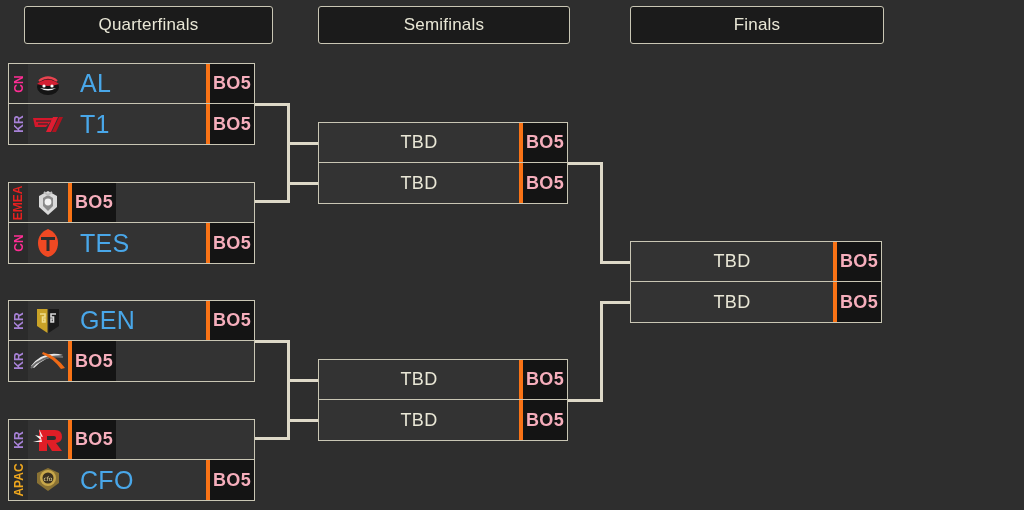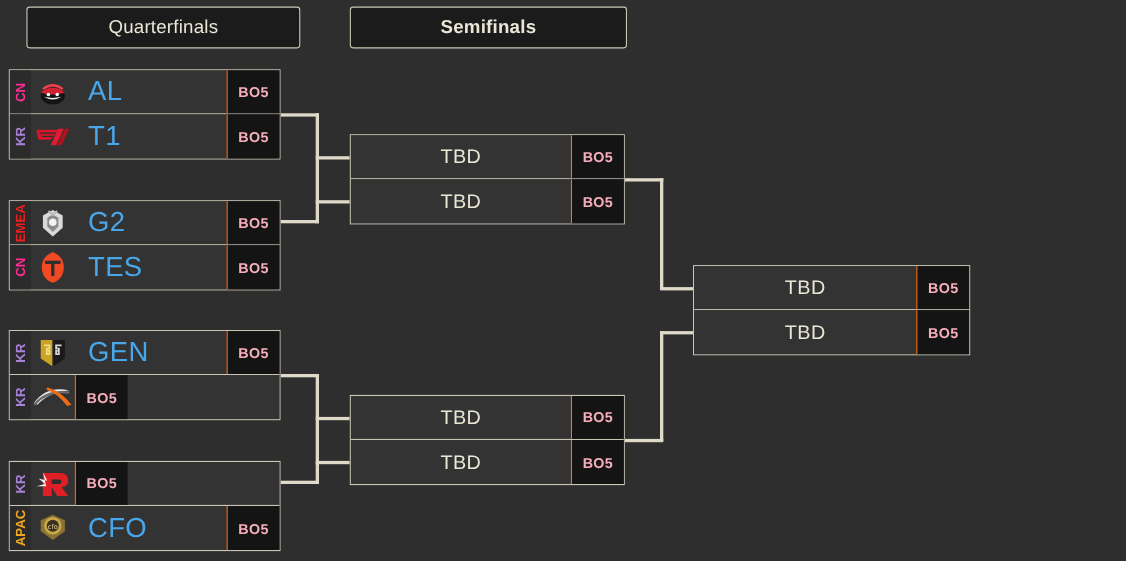--- a/index.html
+++ b/index.html
@@ -74,44 +74,47 @@
     flex:1 1 auto;
     display:flex;align-items:center;justify-content:center;
     color:#e9e7d6;
     font-size:18px;
     letter-spacing:.4px;
   }
   .bo{
     flex:0 0 48px;
     width:48px;
     background:#141414;
-    border-left:1px solid #f97316;
+    border-left:4px solid #f97316;
     display:flex;align-items:center;justify-content:center;
     color:#f6aebc;
-    font-size:13px;
+    font-size:18px;
     font-weight:bold;
     letter-spacing:.3px;
     box-sizing:border-box;
   }
 
   
   .conn{position:absolute;background:#ded9c8;}
   .conn.h{height:3px;}
   .conn.v{width:3px;}
 </style>
 </head>
 <body>
 
 <div id="stage">
 
   <div class="round-header" style="left:8px;top:6px;width:247px;margin-left:16px;">
     <span>Quarterfinals</span>
   </div>
-  <div class="round-header" style="left:318px;top:6px;width:250px;font-weight:bold;">
+  <div class="round-header" style="left:318px;top:6px;width:250px;">
     <span>Semifinals</span>
+  </div>
+  <div class="round-header" style="left:630px;top:6px;width:252px;">
+    <span>Finals</span>
   </div>
 
   <div class="conn h" style="left:255px;top:103px;width:35px;"></div>
   <div class="conn v" style="left:287px;top:103px;height:100px;"></div>
   <div class="conn h" style="left:255px;top:200px;width:35px;"></div>
   <div class="conn h" style="left:287px;top:142px;width:31px;"></div>
   <div class="conn h" style="left:287px;top:182px;width:31px;"></div>
 
   <div class="conn h" style="left:255px;top:340px;width:35px;"></div>
   <div class="conn v" style="left:287px;top:340px;height:100px;"></div>
@@ -169,21 +172,20 @@
         <span style="color:#e62020">EMEA</span>
       </div>
       <div class="logo">
         <svg width="26" height="28" viewBox="0 0 26 28">
           <path d="M13 2 L22 7 L22 18 L13 26 L4 18 L4 7 Z" fill="#d9d9d9"></path>
           <path d="M13 6 L18 9 L18 17 L13 22 L8 17 L8 9 Z" fill="#8a8a8a"></path>
           <circle cx="13" cy="13" r="3.4" fill="#f2f2f2"></circle>
           <path d="M9 3 L13 6 L17 3" stroke="#bdbdbd" stroke-width="2" fill="none"></path>
         </svg>
       </div>
-      <div class="team-name">G2</div>
       <div class="bo">BO5</div>
     </div>
     <div class="row">
       <div class="region">
         <span style="color:#ff2d94">CN</span>
       </div>
       <div class="logo">
         <svg width="24" height="30" viewBox="0 0 24 30">
           <path d="M12 1 C19 4 22 9 22 15 C22 23 17 28 12 29 C7 28 2 23 2 15 C2 9 5 4 12 1 Z" fill="#f04923"></path>
           <rect x="5" y="9" width="14" height="3" fill="#2e2e2e"></rect>

